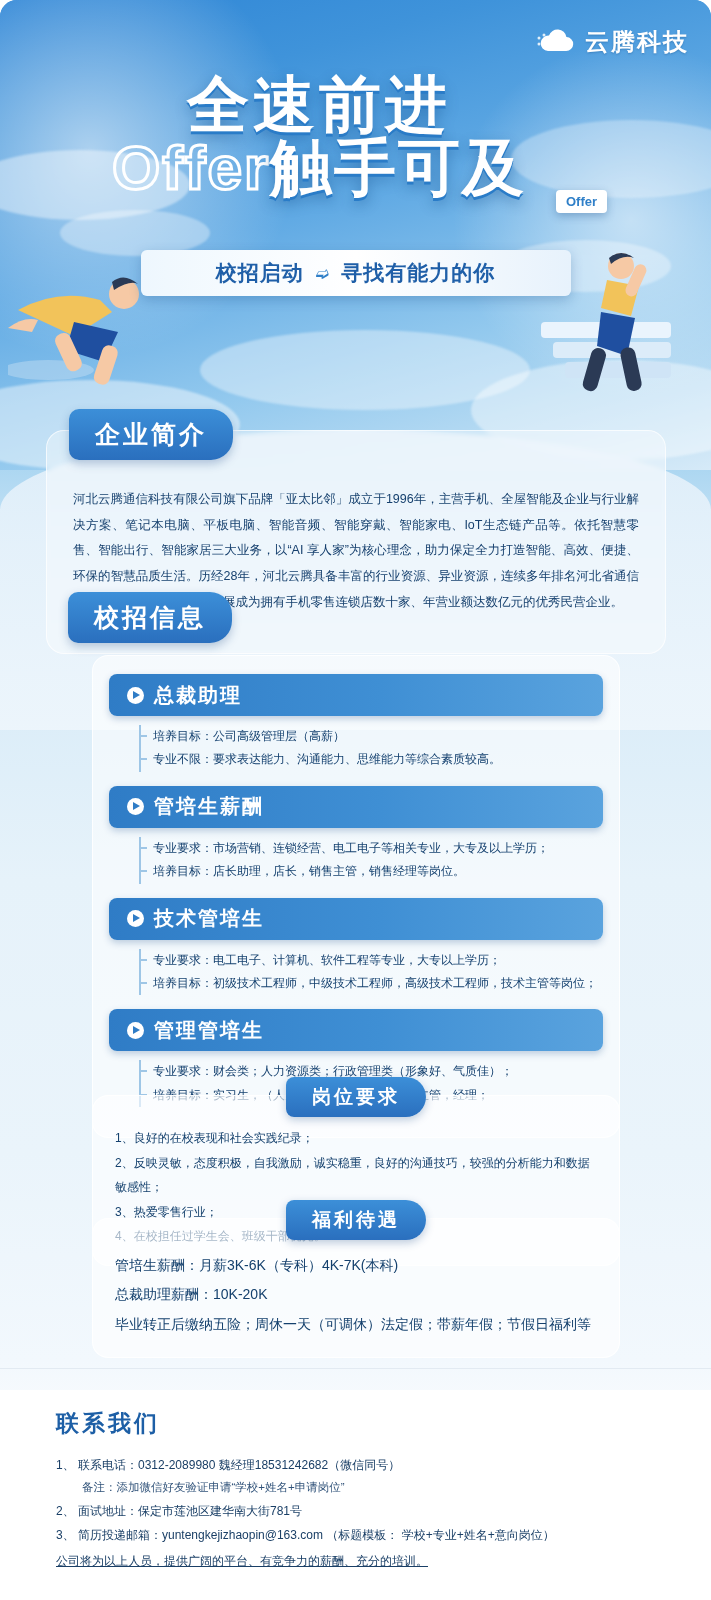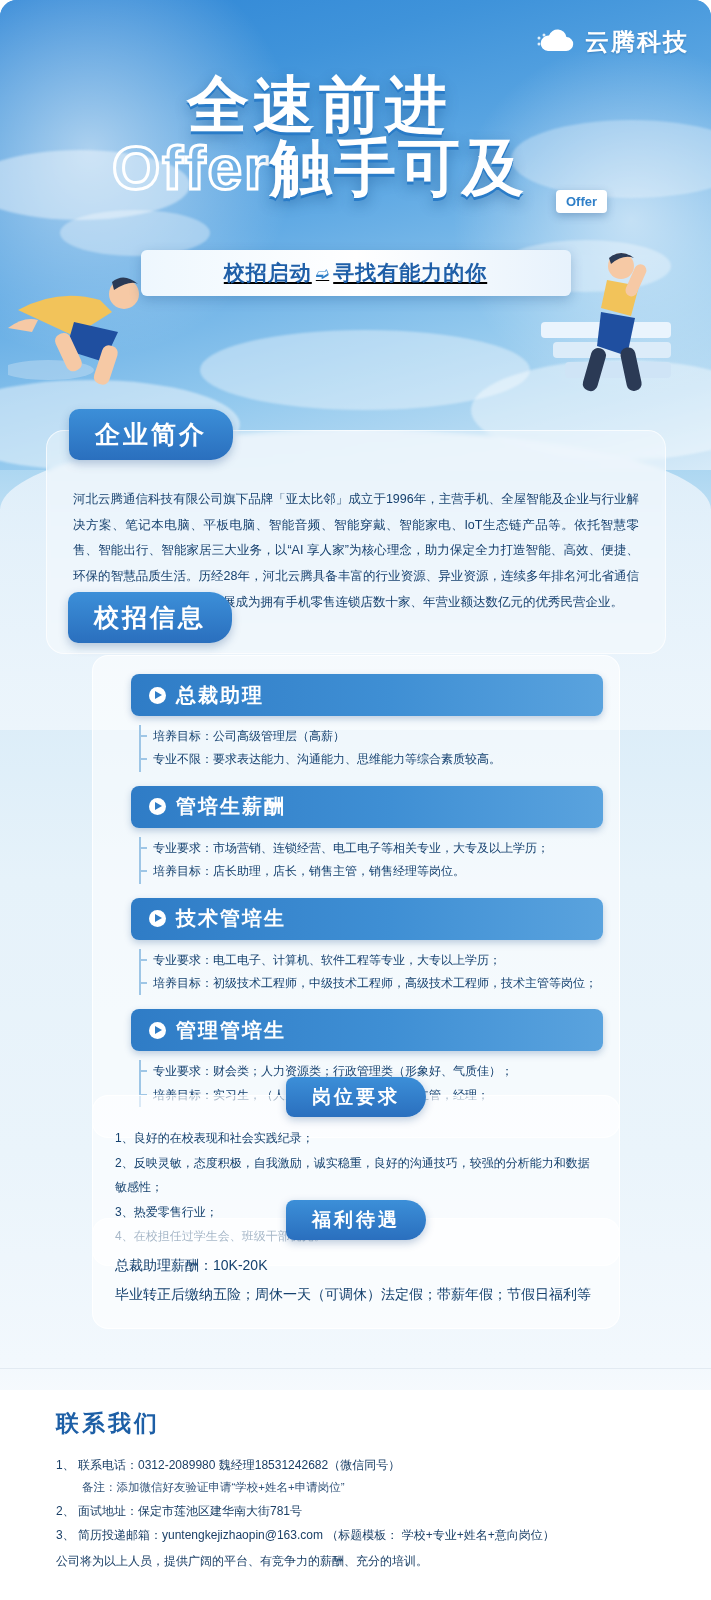--- a/index.html
+++ b/index.html
@@ -81,21 +81,21 @@
     color: transparent;
     text-shadow: none;
   }
 
   .ribbon {
     position: absolute; left: 50%; transform: translateX(-50%);
     top: 250px; width: 430px; height: 46px;
     background: linear-gradient(90deg, #eef7fe 0%, #ffffff 50%, #e7f2fc 100%);
     border-radius: 6px;
     box-shadow: 0 4px 12px rgba(20,70,130,.25);
-    display: flex; align-items: center; justify-content: center; gap: 4px; text-decoration: underline;
+    display: flex; align-items: center; justify-content: center; gap: 12px;
   }
   .ribbon-txt { color: #1f5fa8; font-size: 21px; font-weight: bold; letter-spacing: 1px; }
   .ribbon-arrow { color: #2f7fc8; font-size: 16px; }
 
   .offer-tag {
     position: absolute; right: 104px; top: 190px;
     background: #ffffff; color: #2f7fc8; font-size: 13px; font-weight: bold;
     padding: 4px 10px; border-radius: 4px;
     box-shadow: 0 3px 8px rgba(10,60,120,.3);
   }
@@ -134,21 +134,20 @@
     border-radius: 16px;
     padding: 18px 16px 16px 16px;
   }
   .job-bar {
     position: relative;
     height: 42px; border-radius: 8px;
     background: linear-gradient(90deg, #2f7cc6 0%, #3f8fd4 55%, #5aa3de 100%);
     display: flex; align-items: center; gap: 10px;
     padding-left: 18px;
     box-shadow: 0 3px 7px rgba(20,70,130,.25);
-    margin-left: 22px;
   }
   .job-bar .play {
     width: 17px; height: 17px; border-radius: 50%;
     background: #ffffff; position: relative; flex: none;
   }
   .job-bar .play::after {
     content: ''; position: absolute; left: 6px; top: 4px;
     border-left: 7px solid #2f7cc6;
     border-top: 4.5px solid transparent;
     border-bottom: 4.5px solid transparent;
@@ -198,21 +197,21 @@
     position: absolute; left: 0; top: 1390px; width: 711px;
     padding: 18px 56px 0 56px;
     background: #ffffff;
   }
   .contact-title {
     color: #1d5fa6; font-size: 23px; font-weight: bold; letter-spacing: 3px;
     margin-bottom: 14px;
   }
   .contact-line { font-size: 12px; color: #1a3f66; line-height: 2.0; }
   .contact-sub { font-size: 11.5px; color: #31537a; line-height: 1.9; padding-left: 26px; }
-  .contact-foot { font-size: 12px; color: #1a3f66; margin-top: 6px; }
+  .contact-foot { font-size: 12px; color: #1a3f66; margin-top: 6px; text-decoration: underline; }
   .divider { position:absolute; left:0; top:1368px; width:711px; height:1px; background:#e2eaf2; }
 </style>
 </head>
 <body>
 
 <div class="poster">
 
   <div class="sky"></div>
   <div class="glow g1"></div>
   <div class="glow g2"></div>
@@ -351,20 +350,21 @@
       <div>1、良好的在校表现和社会实践纪录；</div>
       <div>2、反映灵敏，态度积极，自我激励，诚实稳重，良好的沟通技巧，较强的分析能力和数据敏感性；</div>
       <div>3、热爱零售行业；</div>
       <div>4、在校担任过学生会、班级干部优先。</div>
     </div>
   </div>
 
   <div class="ben-card">
     <span class="mid-head">福利待遇</span>
     <div class="ben-list">
+      <div>管培生薪酬：月薪3K-6K（专科）4K-7K(本科)</div>
       <div>总裁助理薪酬：10K-20K</div>
       <div>毕业转正后缴纳五险；周休一天（可调休）法定假；带薪年假；节假日福利等</div>
     </div>
   </div>
 
   <div class="divider"></div>
 
   <div class="contact">
     <div class="contact-title">联系我们</div>
     <div class="contact-line">1、 联系电话：0312-2089980  魏经理18531242682（微信同号）</div>

